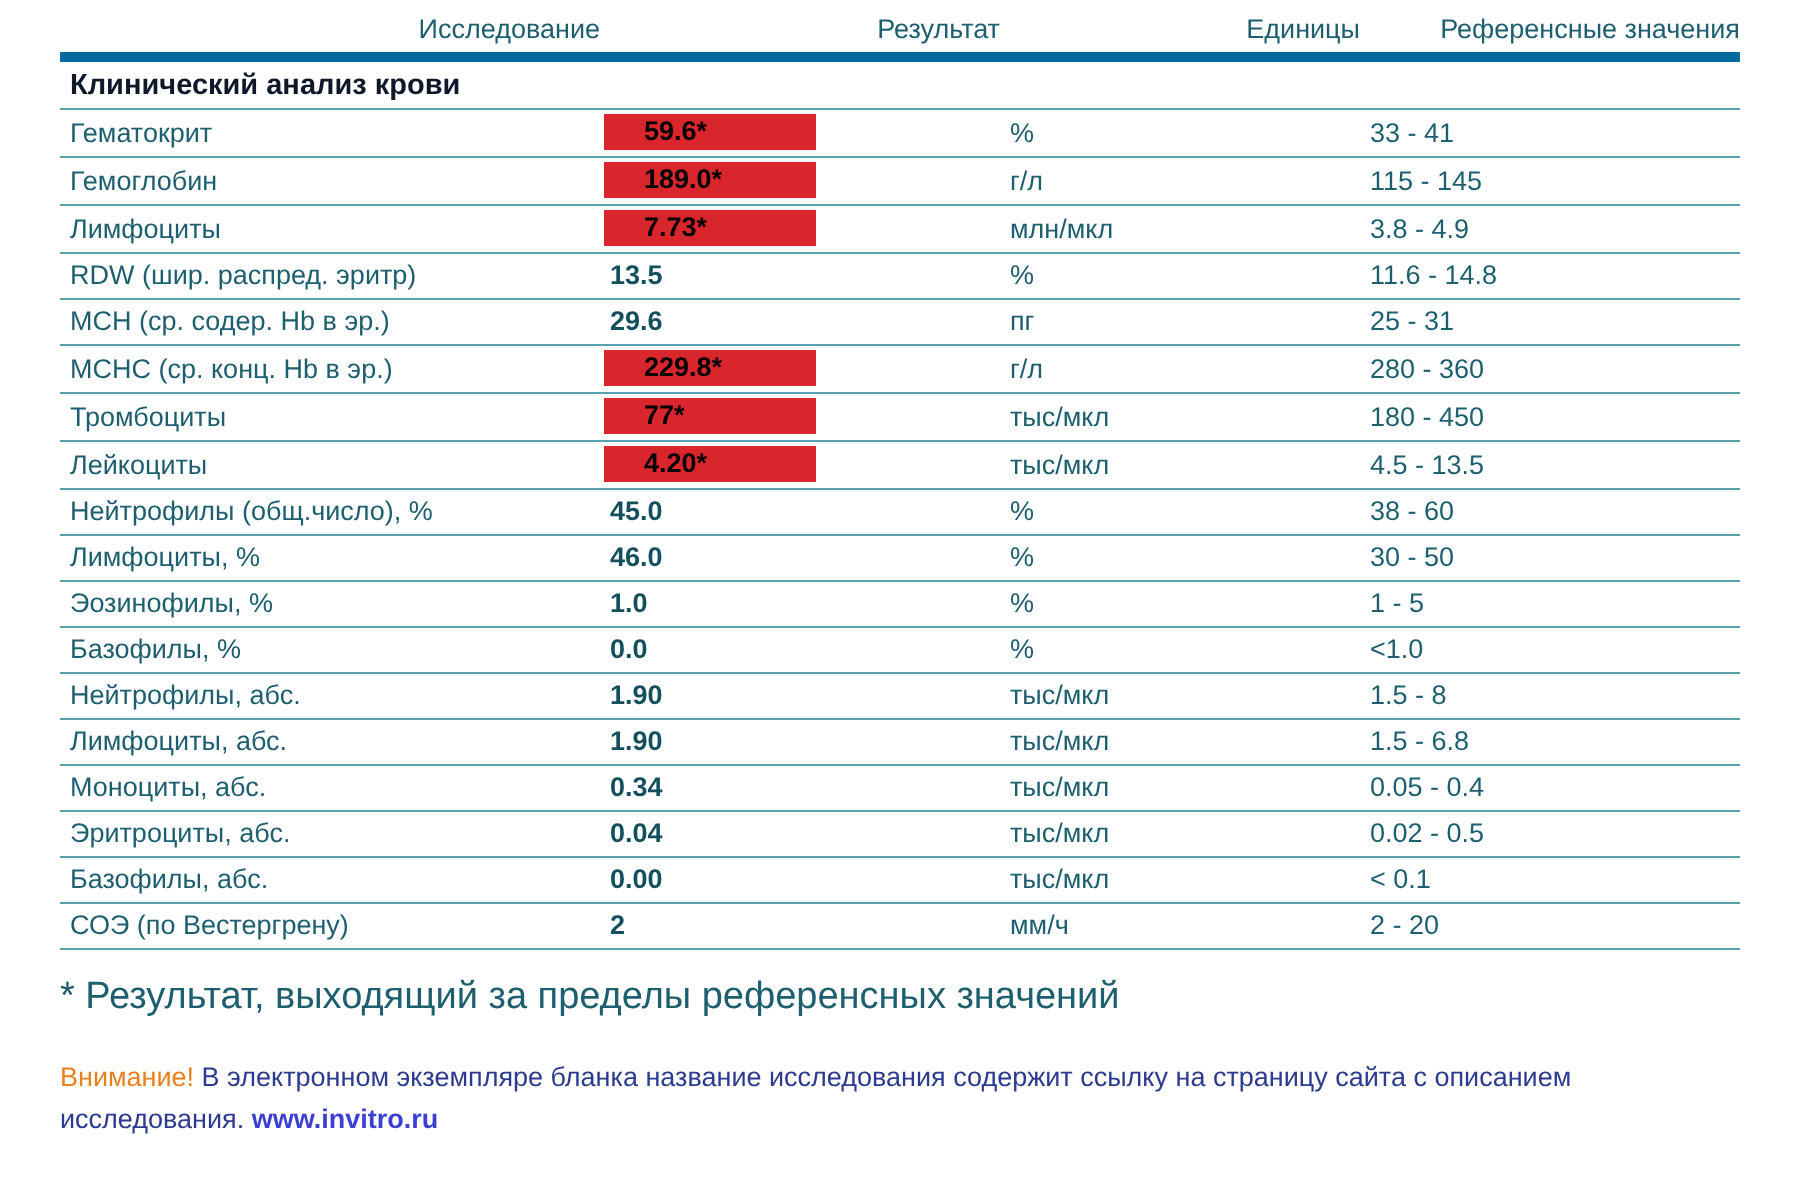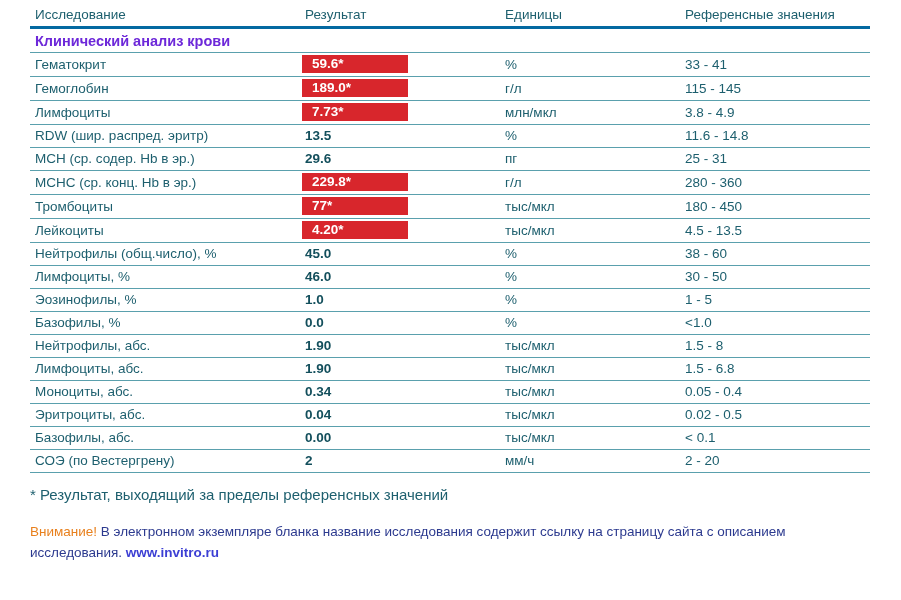--- a/index.html
+++ b/index.html
@@ -27,49 +27,50 @@
     font-weight: normal;
     font-size: 13.5px;
     color: #1d5f6e;
     padding: 2px 0 3px 5px;
     height: 17px;
     vertical-align: middle;
     white-space: nowrap;
     overflow: hidden;
   }
   tr.header-row th {
-    border-bottom: 3px solid #0369a1;
+    border-bottom: 5px solid #0369a1;
+    text-align: right;
   }
   tr.section-row td {
     font-weight: bold;
     font-size: 14.5px;
-    color: #6d28d9;
+    color: #0f172a;
     border-bottom: 1px solid #5aa0ad;
     padding-top: 3px;
   }
   tr.data-row td {
     border-bottom: 1px solid #5aa0ad;
   }
   td.result-cell {
     font-weight: bold;
     color: #134f5c;
   }
   .flag-badge {
     display: inline-block;
     box-sizing: border-box;
     width: 106px;
     background: #d8262c;
-    color: #ffffff;
-    font-weight: bold;
-    padding: 1px 0 2px 10px;
+    color: #000000;
+    font-weight: bold;
+    padding: 1px 0 2px 20px;
     margin-left: -3px;
   }
   .footnote {
     margin-top: 13px;
-    font-size: 15px;
+    font-size: 19px;
     color: #1d5f6e;
   }
   .notice {
     margin-top: 18px;
     font-size: 13.5px;
     line-height: 21px;
     color: #2c3a8f;
     width: 850px;
   }
   .attention { color: #e8801d; margin-top: 17px; }

